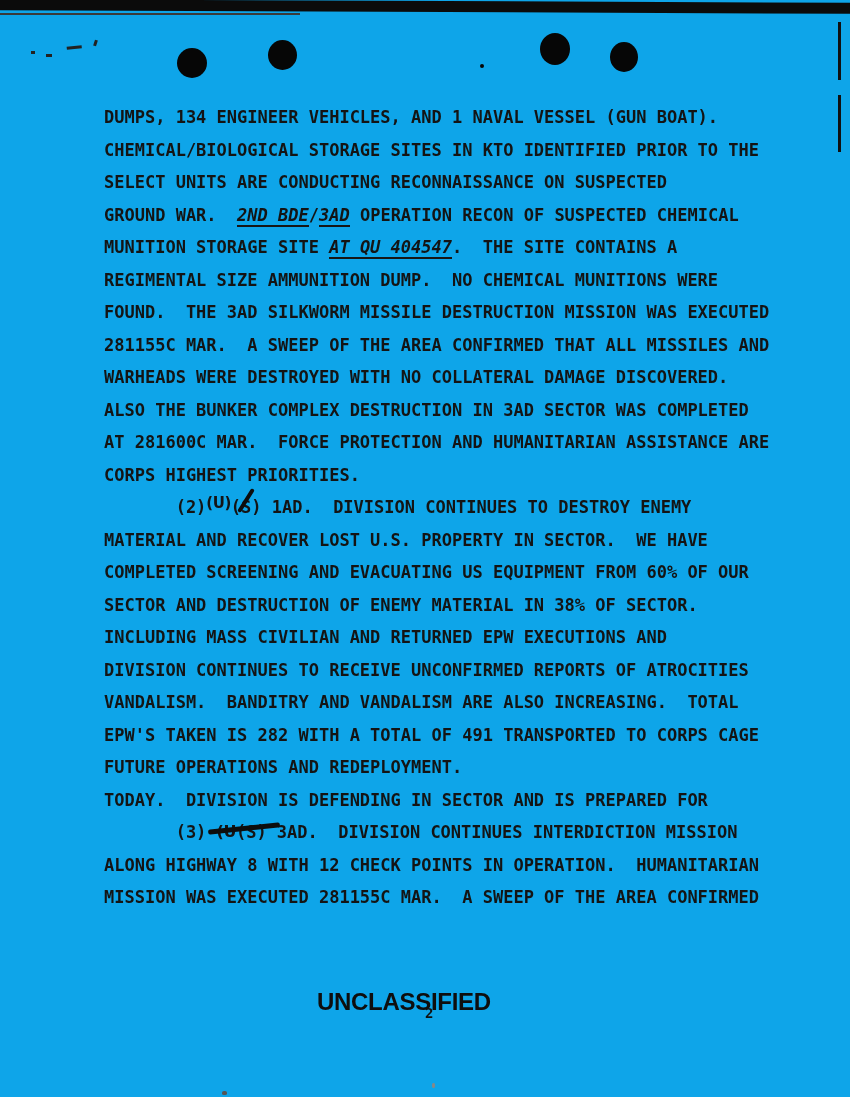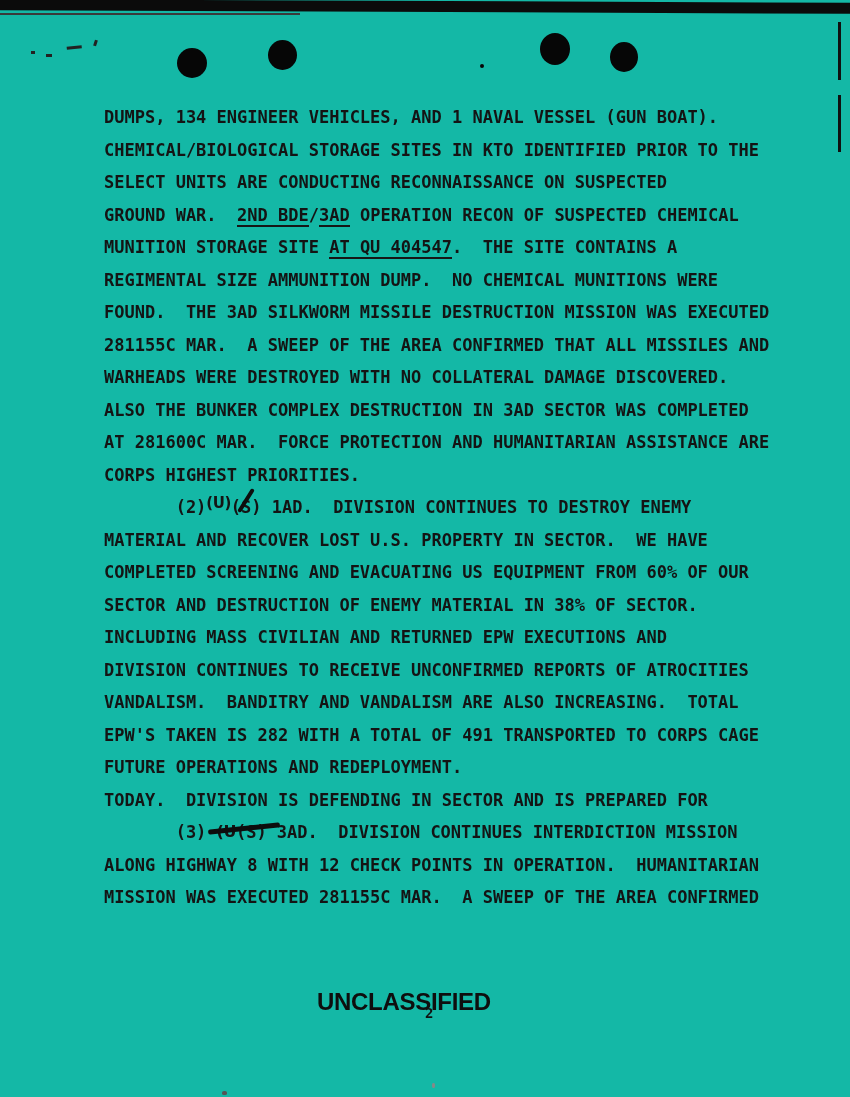--- a/index.html
+++ b/index.html
@@ -1,40 +1,40 @@
 <!DOCTYPE html>
 <html><head>
 <meta charset="utf-8">
 <style>
   html,body{margin:0;padding:0;background:#ffffff;}
   .page{
     position:relative;
     width:850px;height:1097px;
-    background:#14b8a6;
+    background:#0ea5e9;
     overflow:hidden;
     font-family:"DejaVu Sans Mono",monospace;
   }
   
   .scan-bar{position:absolute;left:-3px;top:1px;width:858px;height:11px;background:#0b0b0b;transform:rotate(0.25deg);}
   .scan-bar-sub{position:absolute;left:0;top:13px;width:300px;height:2px;background:#3a3a3a;}
   .edge-line{position:absolute;left:838px;width:3px;background:#101010;}
   .edge-seg-1{top:22px;height:58px;}
   .edge-seg-2{top:95px;height:57px;}
   .ink-dot{position:absolute;background:#060606;border-radius:50%;}
   .pen-mark{position:absolute;background:#222222;}
   .speck{position:absolute;border-radius:40%;}
   
   .textblock{position:absolute;left:104px;top:101px;}
   .line{
     height:32.5px;line-height:32.5px;white-space:pre;
     font-weight:bold;font-size:17px;color:#141414;
     font-family:"DejaVu Sans Mono",monospace;
   }
   .seg-p{}
-  .seg-u{border-bottom:2.5px solid #161616;}
+  .seg-u{border-bottom:2.5px solid #161616;font-style:italic;}
   .seg-h{font-family:"DejaVu Sans",sans-serif;font-weight:bold;font-size:15px;position:relative;top:-5px;letter-spacing:-0.5px;}
   .seg-h2{font-family:"DejaVu Sans",sans-serif;font-weight:bold;font-size:16px;position:relative;top:-1px;letter-spacing:-0.5px;}
   .seg-s1{position:relative;display:inline-block;}
   .seg-s1::after{content:"";position:absolute;left:13px;top:-4px;width:4px;height:27px;background:#0d0d0d;transform:rotate(32deg);border-radius:2px;}
   .seg-s2{position:relative;display:inline-block;}
   .seg-s2::after{content:"";position:absolute;left:-28px;top:10px;width:72px;height:4.5px;background:#0d0d0d;transform:rotate(-6deg);border-radius:2px;}
   
   .footer{
     position:absolute;left:317px;top:989px;
     font-family:"Liberation Sans",sans-serif;font-weight:bold;

